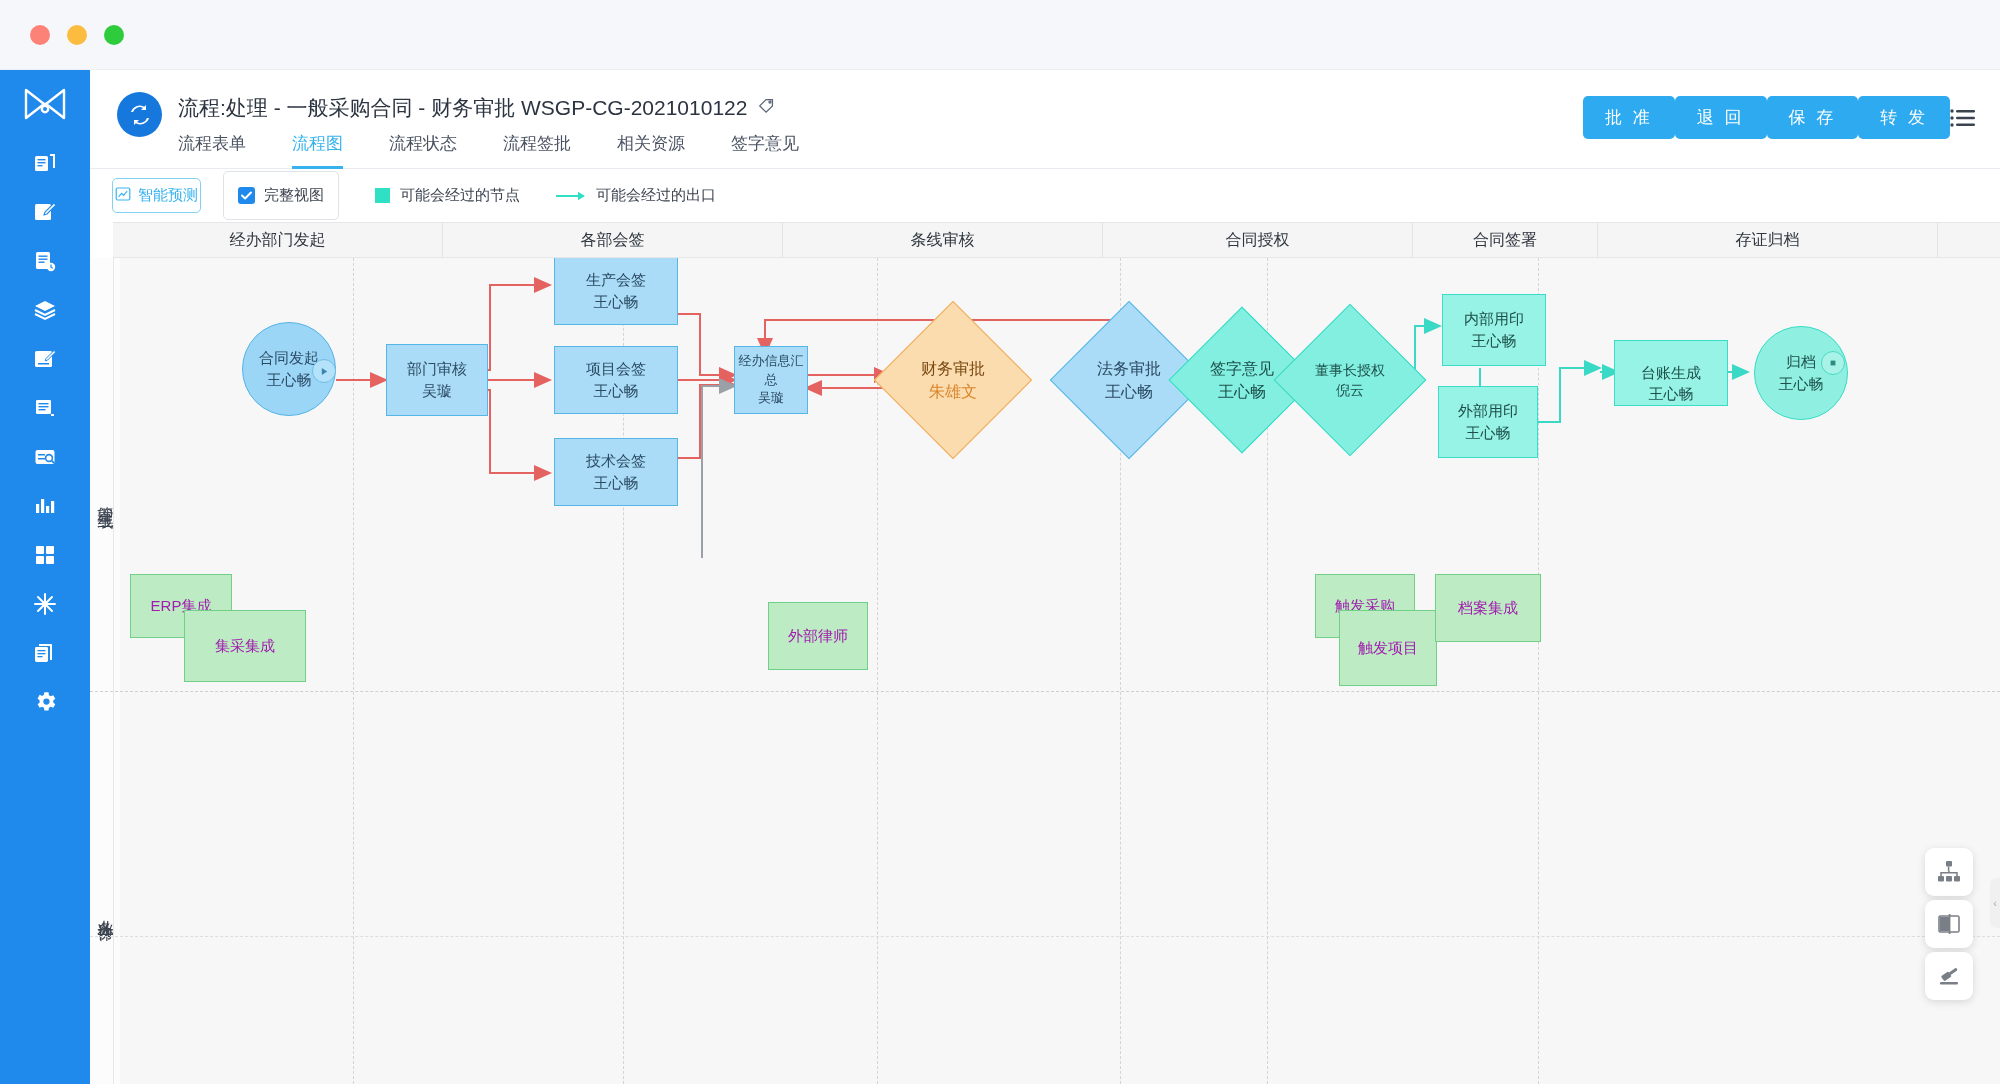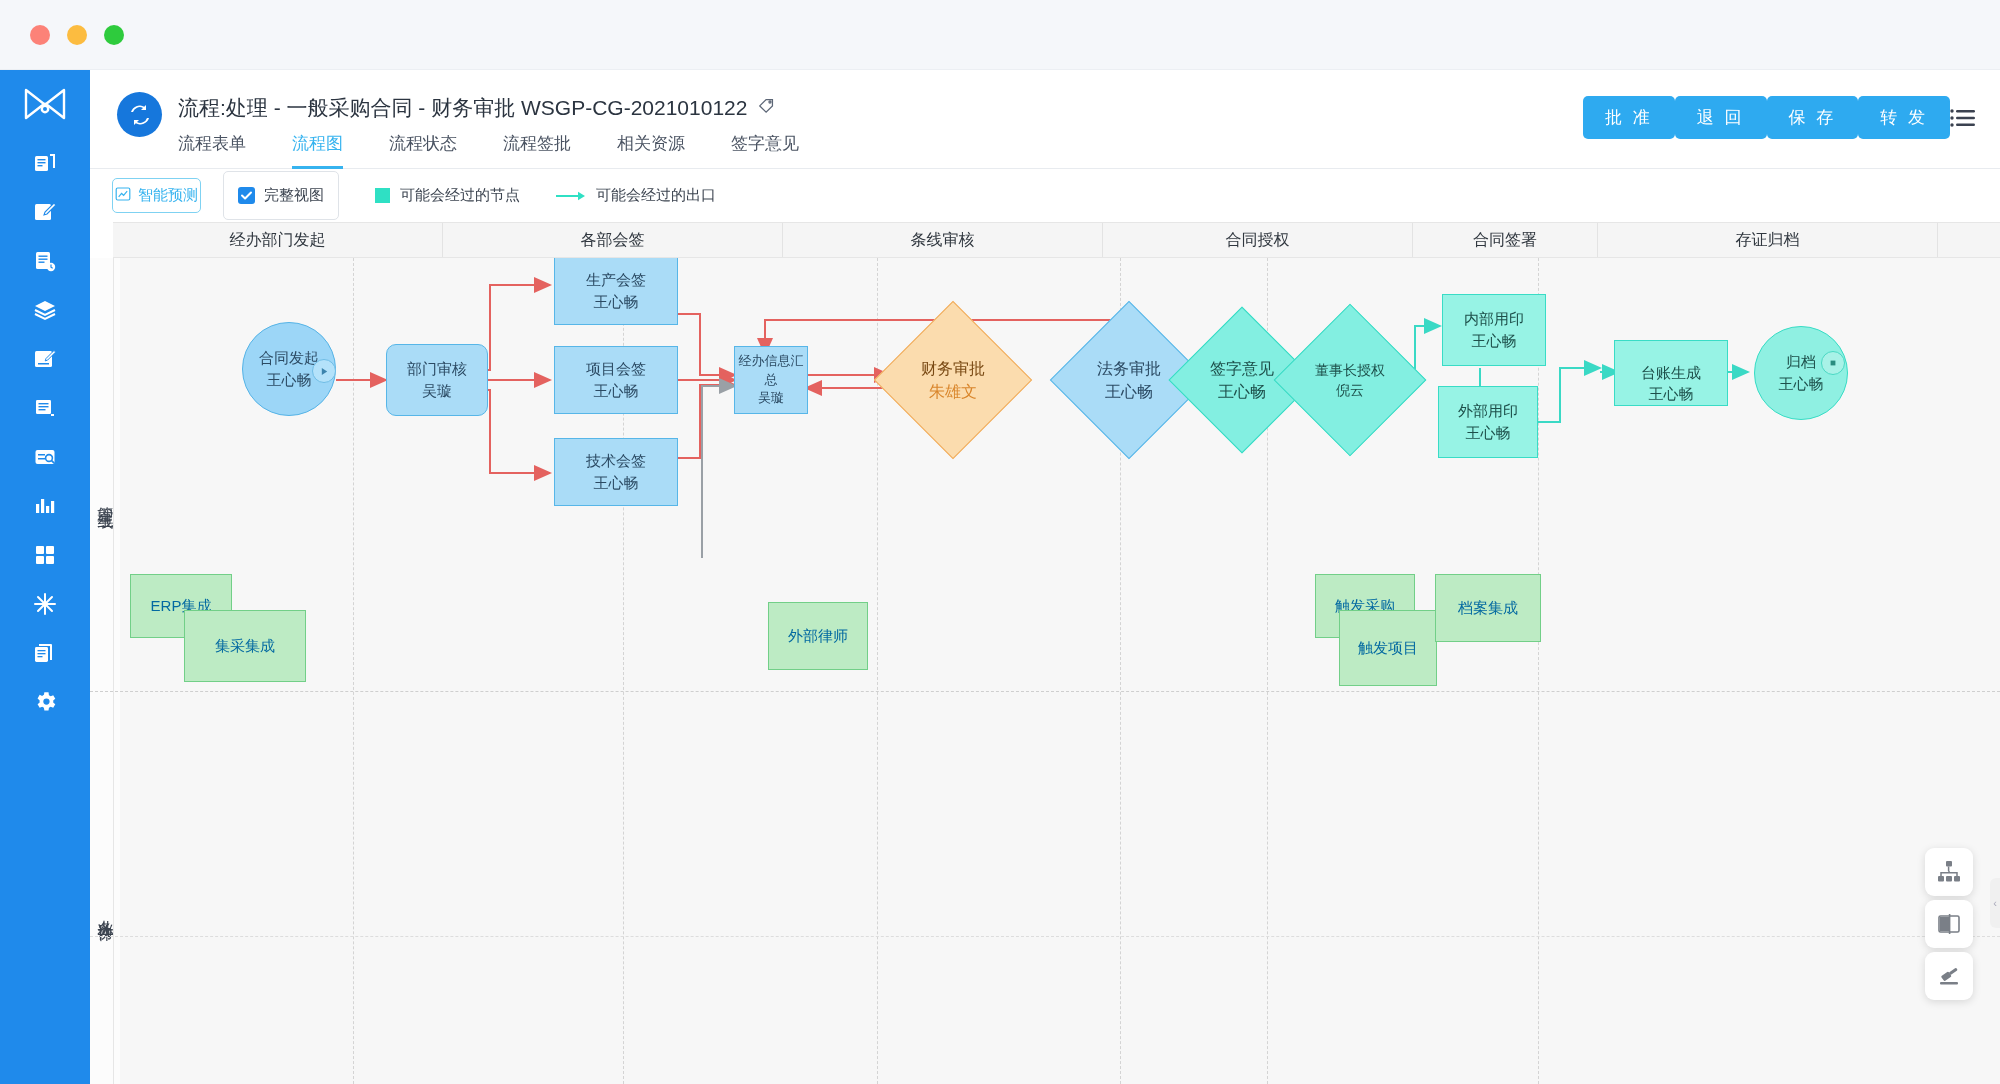--- a/index.html
+++ b/index.html
@@ -112,21 +112,21 @@
   .solid-v{position:absolute;top:0;width:0;border-left:1px solid #e6e6e6;height:826px;}
 
   
   .node{position:absolute;display:flex;flex-direction:column;align-items:center;justify-content:center;
         box-sizing:border-box;text-align:center;line-height:1.45;}
   .node .t1{font-size:15px;}
   .node .t2{font-size:15px;}
 
   .n-rect-blue{background:#aadcf7;border:1px solid #57b6e8;color:#2b4a63;}
   .n-rect-teal{background:#97f3e5;border:1px solid #39dcc6;color:#1d4f4a;}
-  .n-rect-green{background:#bdebc4;border:1px solid #72cf88;color:#0369a1;}
+  .n-rect-green{background:#bdebc4;border:1px solid #72cf88;color:#a21caf;}
 
   .n-circle-blue{background:#9cd6f7;border:1px solid #55b3e6;border-radius:50%;color:#2b4a63;}
   .n-circle-teal{background:#8ff0e2;border:1px solid #37dcc5;border-radius:50%;color:#1d4f4a;}
 
   .diamond{position:absolute;}
   .diamond .dshape{position:absolute;left:0;top:0;width:100%;height:100%;transform:rotate(45deg);box-sizing:border-box;}
   .diamond .dtext{position:absolute;left:0;top:0;width:100%;height:100%;
       display:flex;flex-direction:column;align-items:center;justify-content:center;
       text-align:center;line-height:1.45;}
   .d-blue .dshape{background:#aadcf7;border:1px solid #57b6e8;}
@@ -450,21 +450,21 @@
     <div class="node n-circle-blue" style="left:152px;top:64px;width:94px;height:94px;">
       <div class="t1">合同发起</div>
       <div class="t2">王心畅</div>
       <span class="badge-start" style="right:-1px;bottom:32px;">
         <svg width="9" height="9" viewBox="0 0 10 10" fill="#3c84ad">
             <path d="M2 1l6 4-6 4z"></path>
           </svg>
       </span>
     </div>
 
-    <div class="node n-rect-blue" style="left:296px;top:86px;width:102px;height:72px;border-radius:10px;">
+    <div class="node n-rect-blue" style="left:296px;top:86px;width:102px;height:72px;">
       <div class="t1">部门审核</div>
       <div class="t2">吴璇</div>
     </div>
 
     <div class="node n-rect-blue" style="left:464px;top:-1px;width:124px;height:68px;">
       <div class="t1">生产会签</div>
       <div class="t2">王心畅</div>
     </div>
 
     <div class="node n-rect-blue" style="left:464px;top:88px;width:124px;height:68px;">

